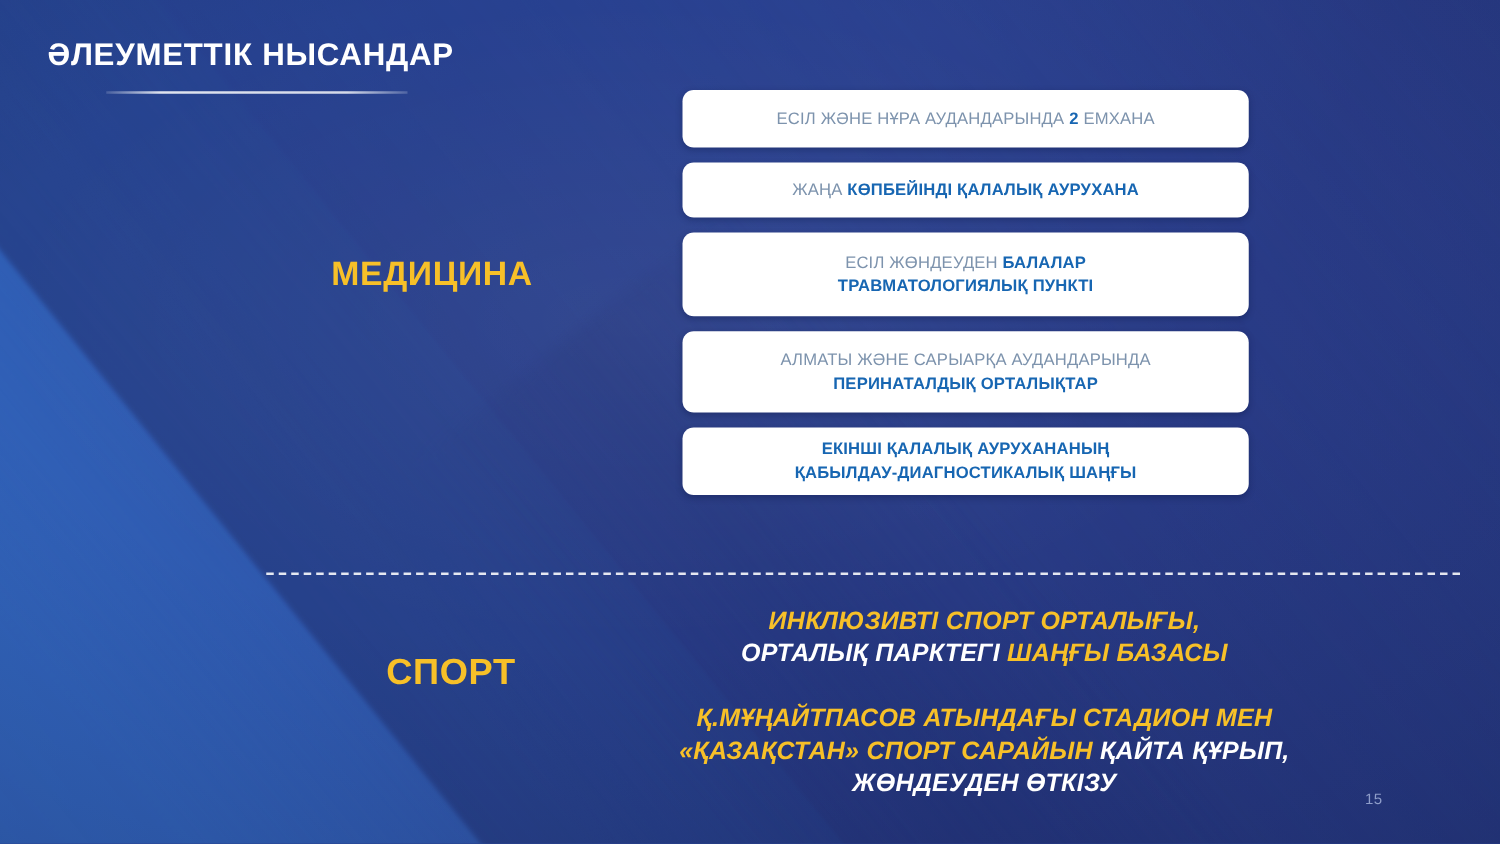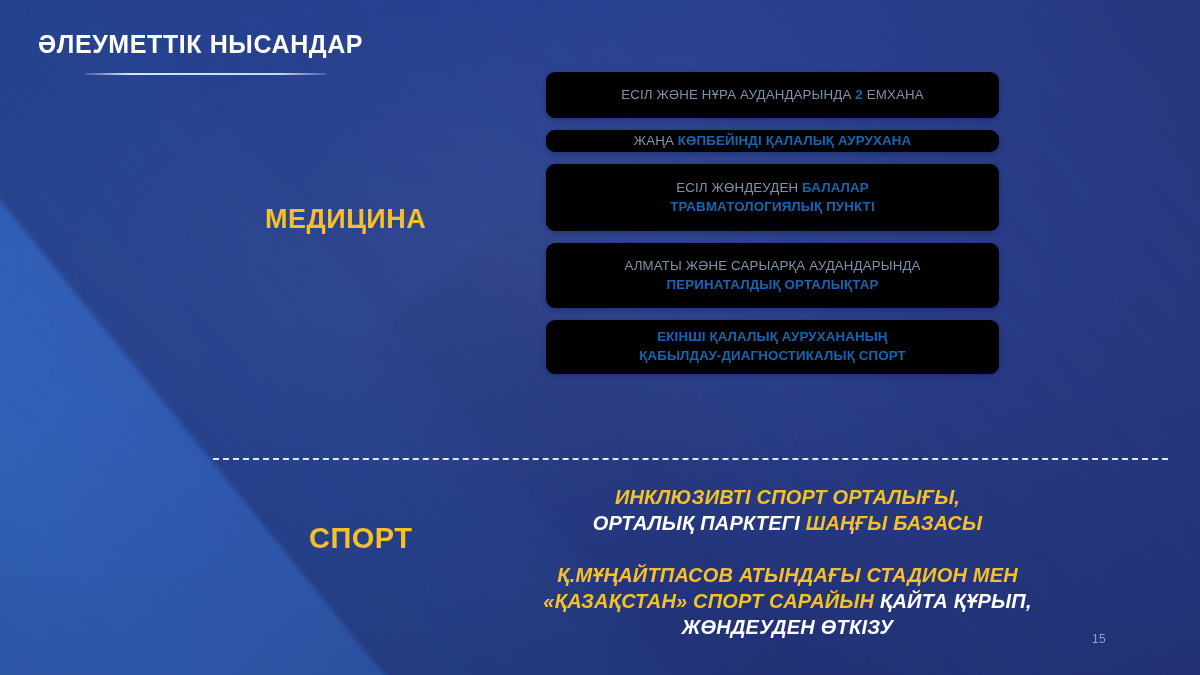--- a/index.html
+++ b/index.html
@@ -128,42 +128,42 @@
   }
 
   
   .cards {
     position: absolute;
     left: 546px;
     top: 72px;
     width: 453px;
   }
   .card {
-    background: #000000;
+    background: #ffffff;
     border-radius: 9px;
     box-shadow: 0 2px 5px rgba(8,18,56,0.30);
     text-align: center;
     color: #7d93ad;
     font-size: 13.3px;
     line-height: 1.42;
     letter-spacing: 0.15px;
     padding: 11px 16px;
     box-sizing: border-box;
     margin-bottom: 12px;
     display: flex;
     align-items: center;
     justify-content: center;
   }
   .card .ln { display: block; }
   .card b, .card strong {
     color: #1766b2;
     font-weight: bold;
   }
   #card-1 { height: 46px; }
-  #card-2 { height: 22px; }
+  #card-2 { height: 44px; }
   #card-3 { height: 67px; }
   #card-4 { height: 65px; }
   #card-5 { height: 54px; }
   #card-5 { color: #1766b2; font-weight: bold; }
 
   
   .divider {
     position: absolute;
     left: 213px;
     top: 458px;
@@ -238,21 +238,21 @@
     </div>
     <div class="card" id="card-4">
       <span>
           <span class="ln"><span>АЛМАТЫ ЖӘНЕ САРЫАРҚА АУДАНДАРЫНДА</span></span>
           <span class="ln"><b>ПЕРИНАТАЛДЫҚ ОРТАЛЫҚТАР</b></span>
         </span>
     </div>
     <div class="card" id="card-5">
       <span>
           <span class="ln"><b>ЕКІНШІ ҚАЛАЛЫҚ АУРУХАНАНЫҢ</b></span>
-          <span class="ln"><b>ҚАБЫЛДАУ-ДИАГНОСТИКАЛЫҚ СПОРТ</b></span>
+          <span class="ln"><b>ҚАБЫЛДАУ-ДИАГНОСТИКАЛЫҚ ШАҢҒЫ</b></span>
         </span>
     </div>
   </div>
 
   <div class="divider"></div>
 
   <div class="section-label" id="label-sport">СПОРТ</div>
 
   <div class="sport-block">
     <div class="sport-para" id="sport-para-1">

